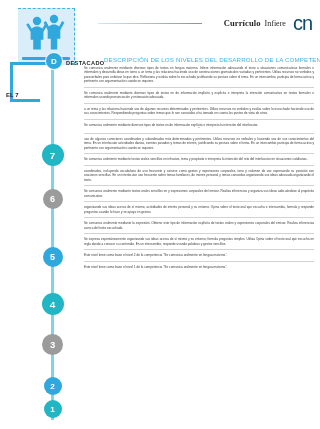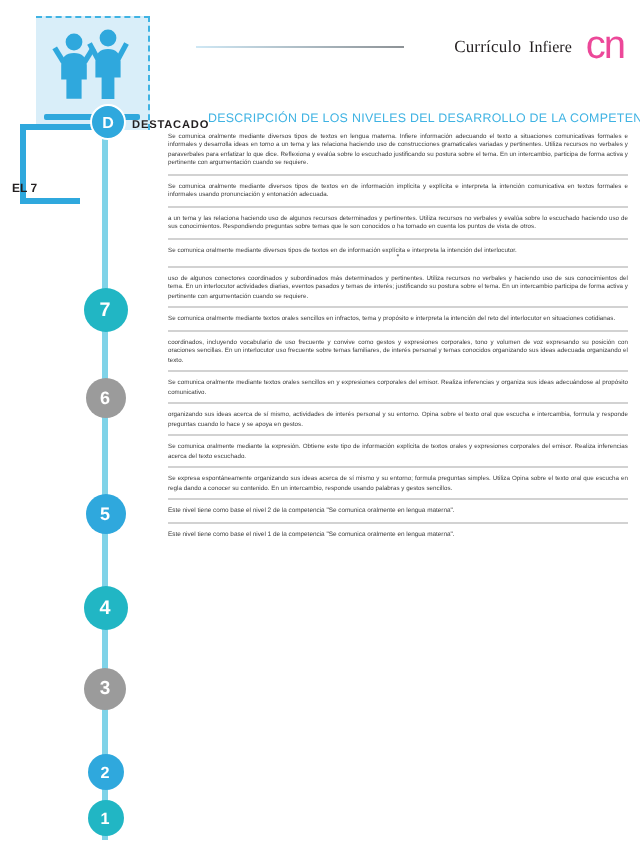--- a/index.html
+++ b/index.html
@@ -14,24 +14,24 @@
   
   .header{position:absolute;left:0;top:0;width:320px;height:46px;}
   .brand{
     position:absolute;right:8px;top:14px;
     display:flex;align-items:center;gap:4px;
   }
   .brand-rule{
     position:absolute;right:118px;top:23px;width:104px;height:1px;
     background:linear-gradient(to right,#cfe8f5,#8d9296);
   }
-  .brand-t1{font-size:8.5px;font-weight:normal;color:#231f20;font-family:"Liberation Serif",serif;letter-spacing:.1px;}
+  .brand-t1{font-size:8.5px;font-weight:bold;color:#231f20;font-family:"Liberation Serif",serif;letter-spacing:.1px;}
   .brand-t2{font-size:8px;color:#231f20;font-family:"Liberation Serif",serif;}
   .brand-logo{
-    font-size:20px;color:#ec4899;font-family:"Liberation Sans",sans-serif;
+    font-size:20px;color:#0c4a6e;font-family:"Liberation Sans",sans-serif;
     letter-spacing:-1px;line-height:.9;margin-left:3px;
   }
   .subtitle{
     position:absolute;left:104px;top:56px;
     font-size:6.2px;color:#3fb3e3;letter-spacing:.15px;white-space:nowrap;
   }
 
   
   .hero{
     position:absolute;left:18px;top:8px;width:56px;height:56px;

